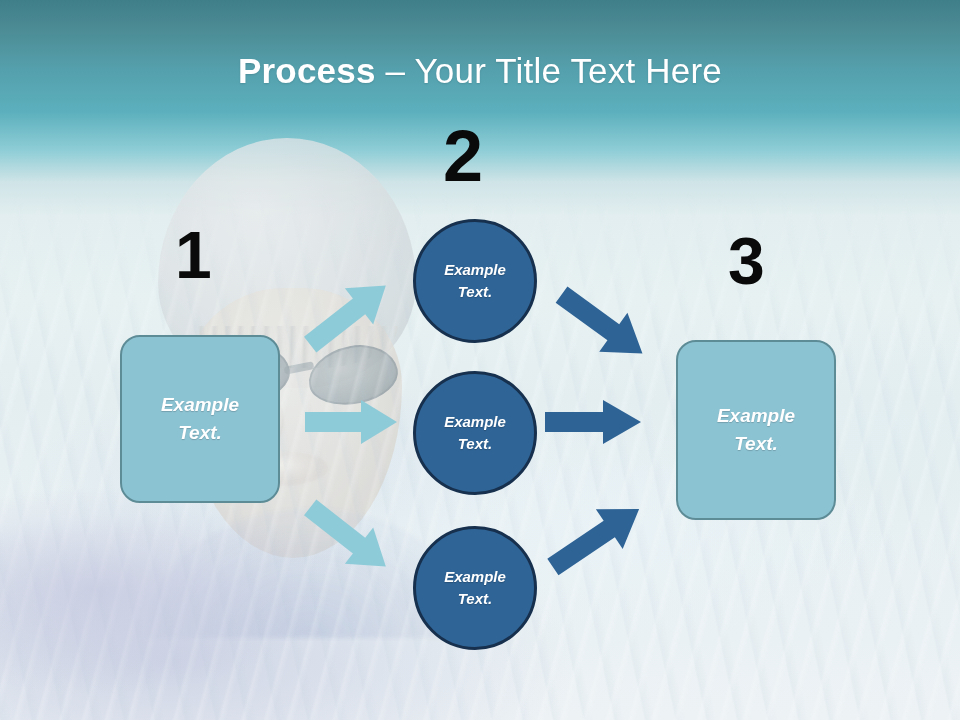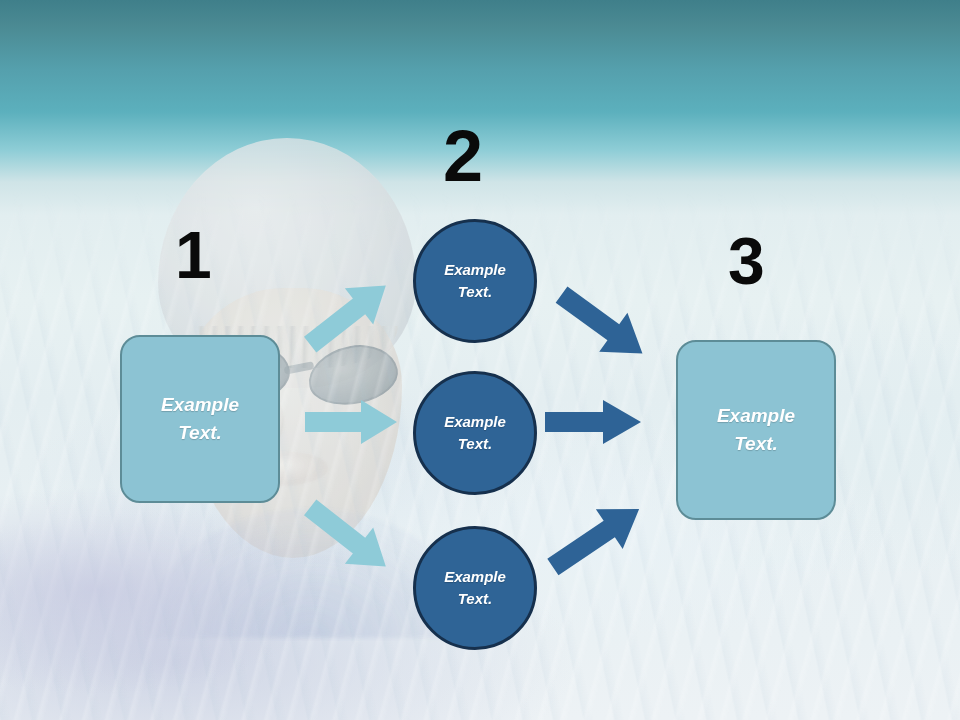--- a/index.html
+++ b/index.html
@@ -283,20 +283,23 @@
       <div class="sw-goggle-r"></div>
     </div>
     <div class="sw-nose"></div>
     <div class="sw-mouth"></div>
     <div class="sw-shoulder"></div>
   </div>
 
   <div class="bg-layer bg-ripples"></div>
   <div class="bg-layer bg-lavender"></div>
 
+  <div class="title">
+    <span class="t-bold">Process</span><span class="t-reg"> – Your Title Text Here</span>
+  </div>
 
   <div class="step-num" id="num-1">1</div>
   <div class="step-num" id="num-2">2</div>
   <div class="step-num" id="num-3">3</div>
 
   <div class="round-box" id="box-left">
     <div>
       <div>Example</div>
       <div>Text.</div>
     </div>

